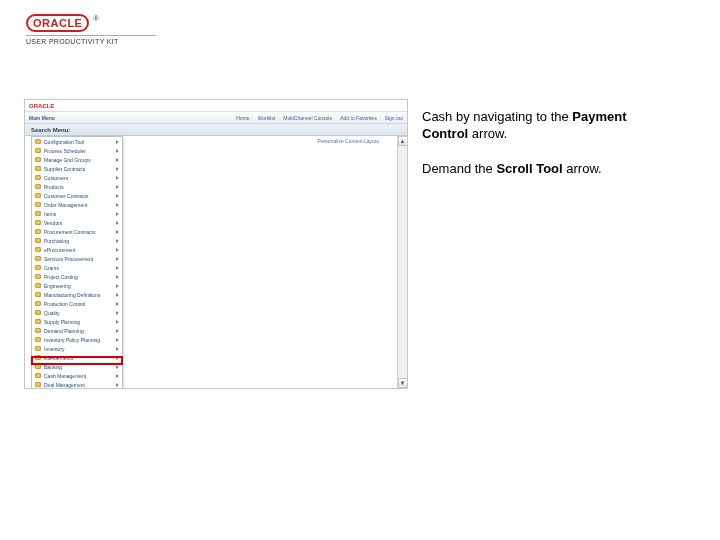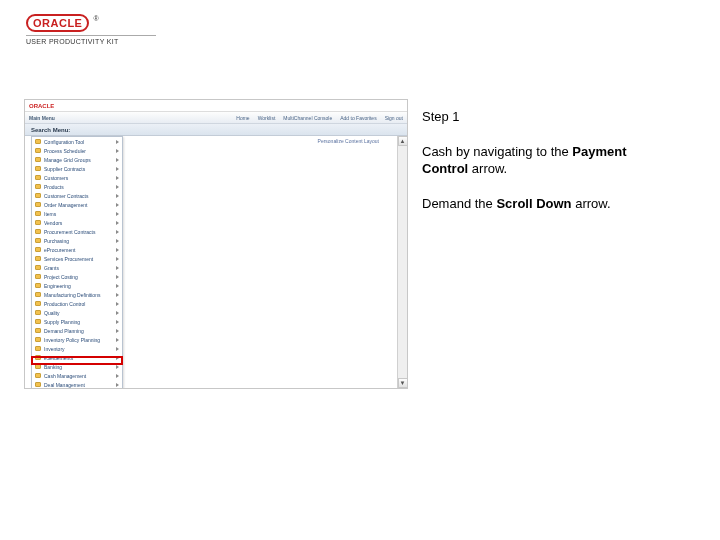--- a/index.html
+++ b/index.html
@@ -379,21 +379,20 @@
             <span class="folder"></span>
             <span>Deal Management</span>
             <span class="arw"></span>
           </div>
         </div>
     </div>
     <div class="highlight"></div>
   </div>
 
   <div class="right-pane">
-    <p>Step 1</p>
     <p>
       <span>Cash by navigating to the </span><strong>Payment Control</strong><span> arrow.</span>
     </p>
     <p>
-      <span>Demand the </span><strong>Scroll Down</strong><span> arrow.</span>
+      <span>Demand the </span><strong>Scroll Tool</strong><span> arrow.</span>
     </p>
   </div>
 </div>
 
 </body></html>

